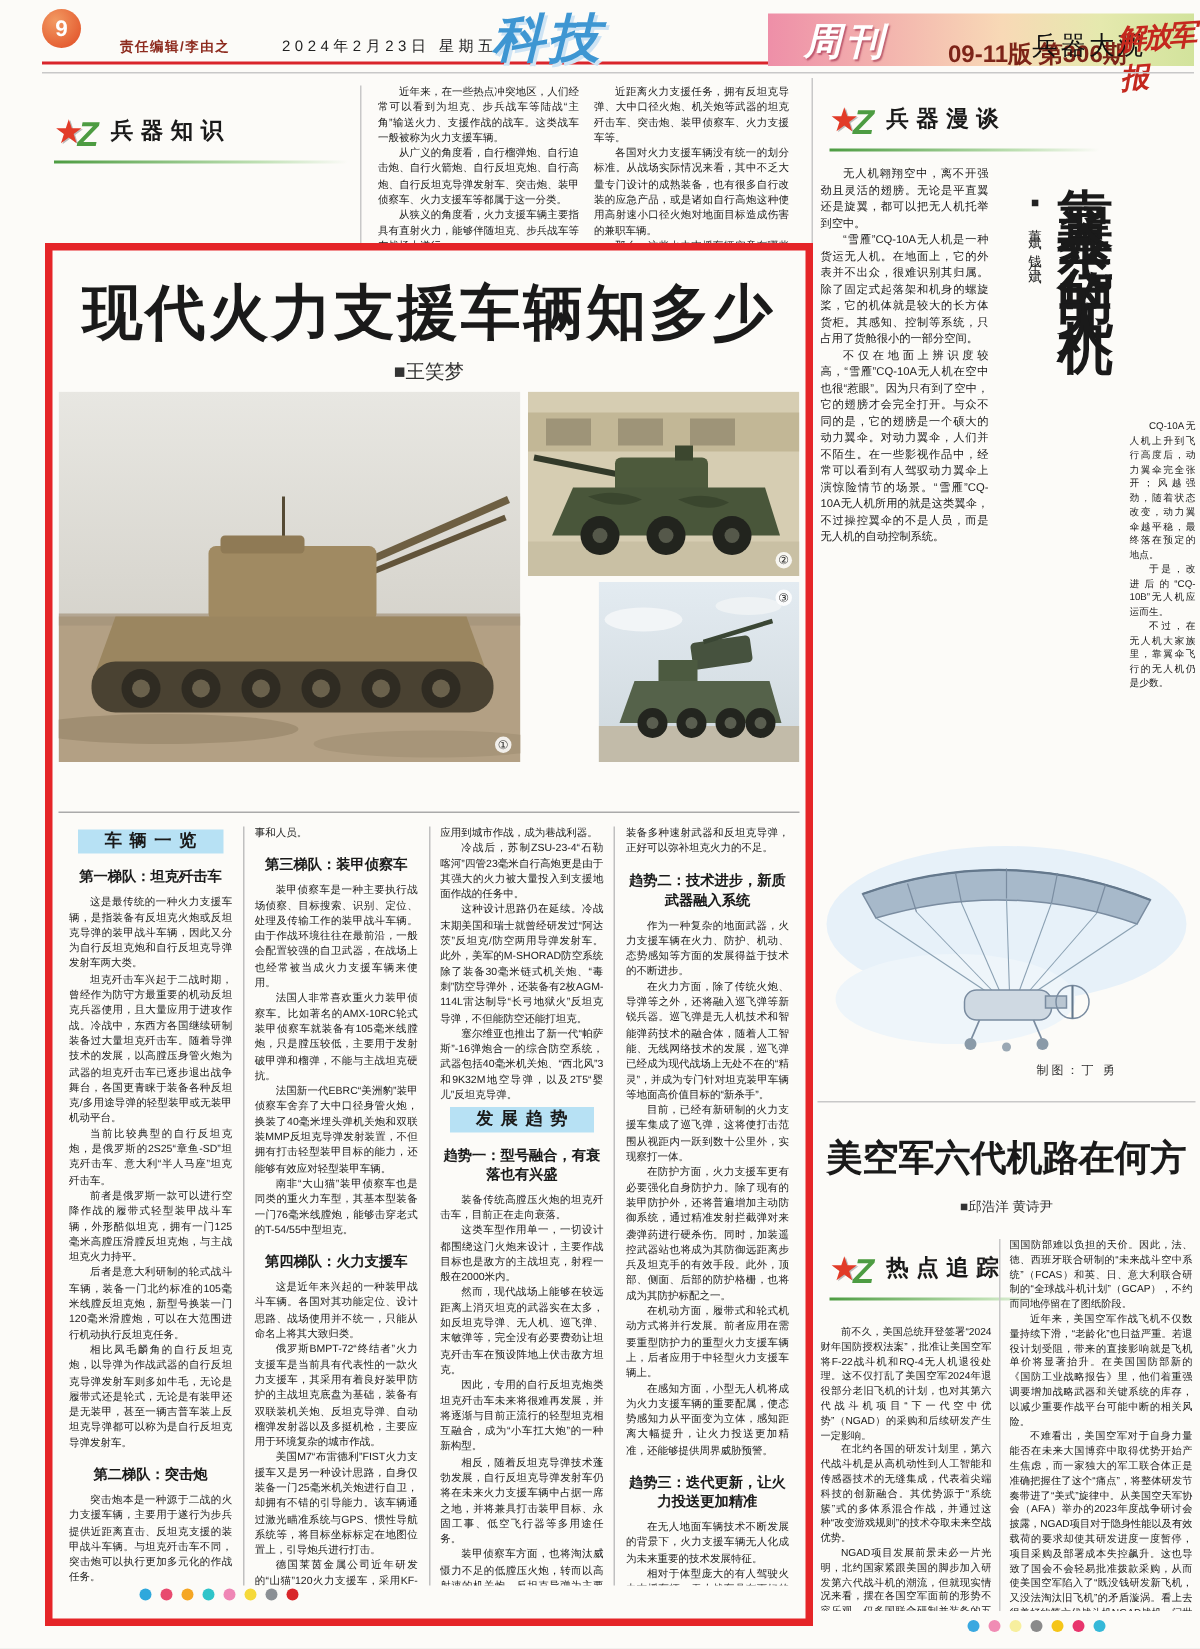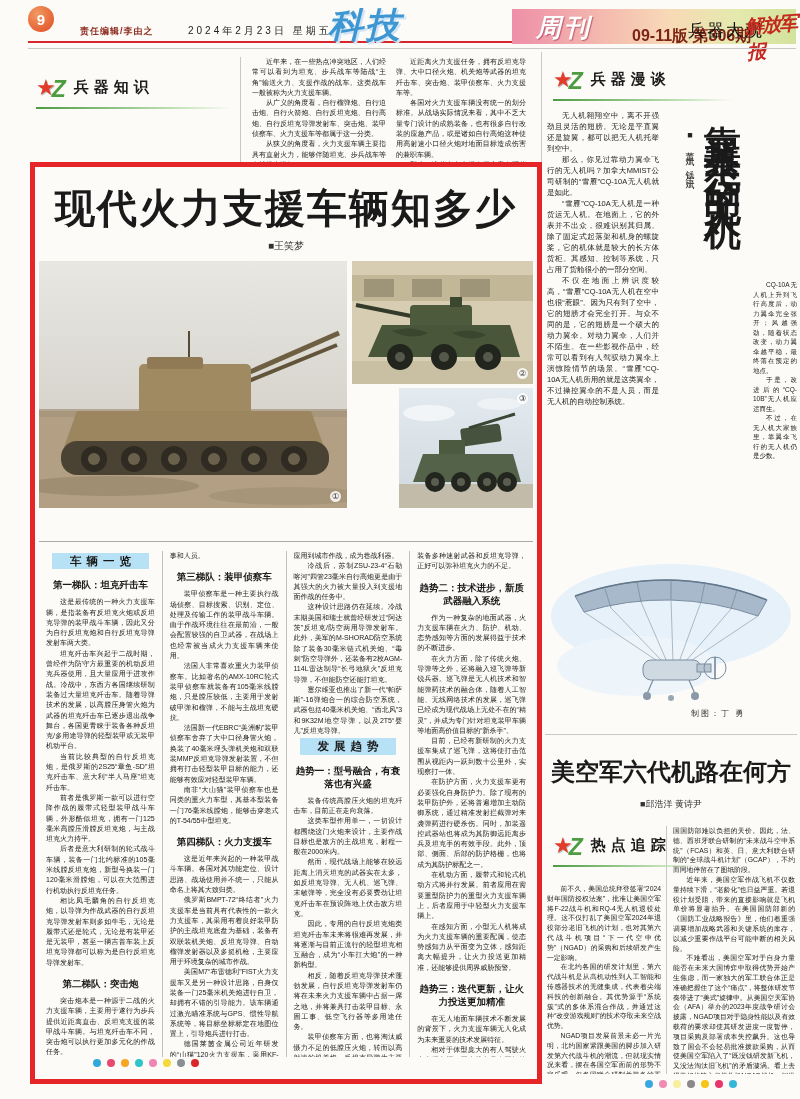--- a/index.html
+++ b/index.html
@@ -35,21 +35,21 @@
   .bodytext{font-size:7px;line-height:10.3px;text-align:justify;overflow:hidden;}
   .bodytext p{margin:0;}
   p.para{text-indent:2em;margin:0;}
   p.lead{text-indent:0;margin:0;}
   #intro1{left:252px;top:57px;width:134px;height:106px;}
   #intro2{left:396px;top:57px;width:130px;height:106px;}
   
   #redbox{left:30px;top:162px;width:512px;height:922px;border:5px solid #e52528;box-sizing:border-box;}
   #main-title{left:0;top:14px;width:502px;text-align:center;font-size:40px;font-weight:900;
               letter-spacing:2px;white-space:nowrap;}
-  #main-byline{left:0;top:72px;width:502px;text-align:center;font-size:10px;color:#333;}
+  #main-byline{left:0;top:72px;width:502px;text-align:center;font-size:13px;color:#333;}
   .photo{position:absolute;overflow:hidden;}
   .ph-label{position:absolute;width:11px;height:11px;border-radius:50%;background:rgba(255,255,255,.85);
             color:#333;font-size:8px;display:flex;align-items:center;justify-content:center;}
   #caption-row{left:4px;top:348px;width:494px;display:flex;justify-content:space-between;
                font-size:7.5px;color:#222;}
   #caption-credit{font-weight:bold;}
   #cap-div{left:4px;top:374px;width:494px;height:1px;background:#aaa;position:absolute;}
   #cols{left:4px;top:384px;width:494px;height:506px;display:flex;position:absolute;}
   .col{flex:1;padding:0 7px;overflow:hidden;font-size:7px;line-height:10.3px;text-align:justify;}
   .col + .col{border-left:1px solid #c0c0c0;}
@@ -305,21 +305,20 @@
 
     <div class="sec-logo" style="left:8px;top:64px;width:180px;">
       <span class="star">★</span>
       <span class="zed">Z</span>
       <span class="sec-text">兵器漫谈</span>
       <div class="sec-underline"></div>
     </div>
 
     <div id="pf-left">
         <p class="para">无人机翱翔空中，离不开强劲且灵活的翅膀。无论是平直翼还是旋翼，都可以把无人机托举到空中。</p>
-        <p class="para">那么，你见过靠动力翼伞飞行的无人机吗？加拿大MMIST公司研制的“雪雁”CQ-10A无人机就是如此。</p>
         <p class="para">“雪雁”CQ-10A无人机是一种货运无人机。在地面上，它的外表并不出众，很难识别其归属。除了固定式起落架和机身的螺旋桨，它的机体就是较大的长方体货柜。其感知、控制等系统，只占用了货舱很小的一部分空间。</p>
         <p class="para">不仅在地面上辨识度较高，“雪雁”CQ-10A无人机在空中也很“惹眼”。因为只有到了空中，它的翅膀才会完全打开。与众不同的是，它的翅膀是一个硕大的动力翼伞。对动力翼伞，人们并不陌生。在一些影视作品中，经常可以看到有人驾驭动力翼伞上演惊险情节的场景。“雪雁”CQ-10A无人机所用的就是这类翼伞，不过操控翼伞的不是人员，而是无人机的自动控制系统。</p>
       </div>
     <div id="pf-byline">■董斌 钱生斌</div>
     <div id="pf-title">靠翼伞飞行的无人机</div>
     <div id="pf-right">
         <p class="para">CQ-10A无人机上升到飞行高度后，动力翼伞完全张开；风越强劲，随着状态改变，动力翼伞越平稳，最终落在预定的地点。</p>
         <p class="para">于是，改进后的“CQ-10B”无人机应运而生。</p>
         <p class="para">不过，在无人机大家族里，靠翼伞飞行的无人机仍是少数。</p>
       </div>

